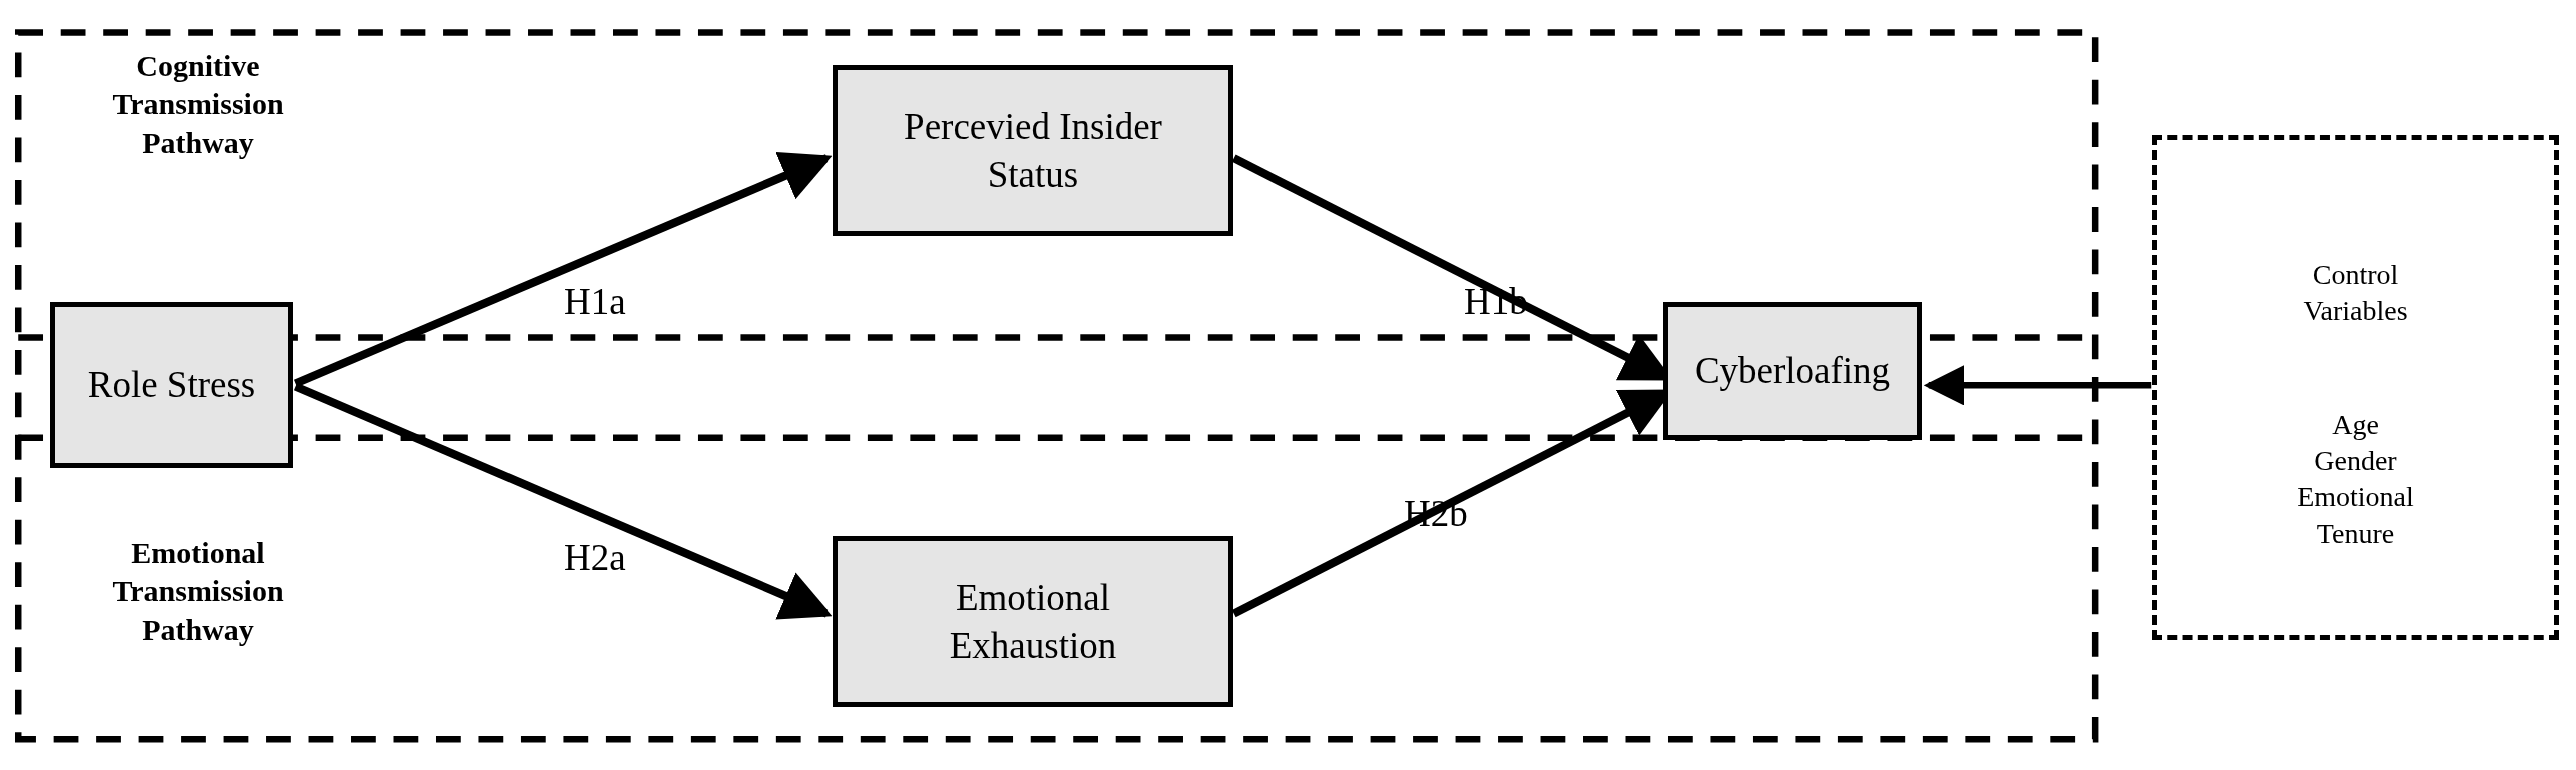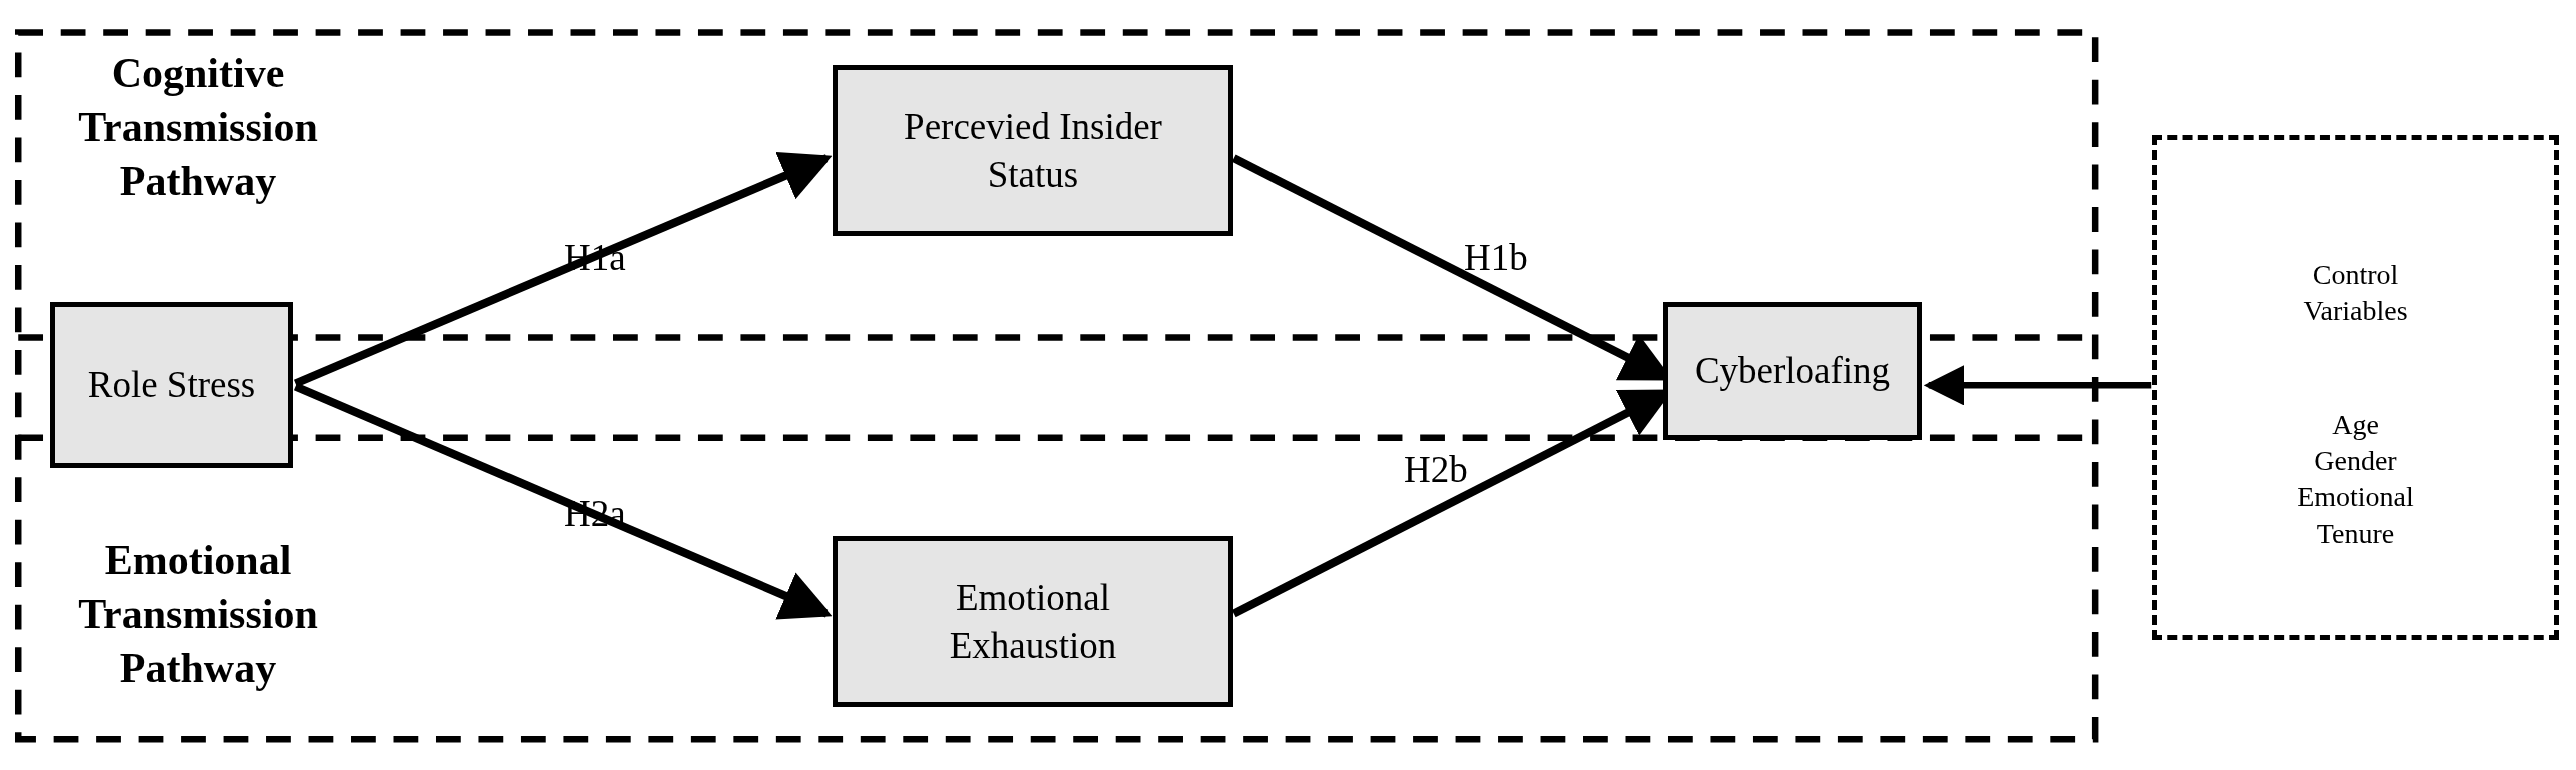--- a/index.html
+++ b/index.html
@@ -40,32 +40,33 @@
     font-size: 37px;
     line-height: 1.28;
     color: #000000;
     white-space: pre-line;
     padding: 0 8.3px;
   }
   .pathway-label {
     position: absolute;
     font-family: "Liberation Serif", "DejaVu Serif", serif;
     font-weight: bold;
-    font-size: 42px;
+    font-size: 30px;
     line-height: 1.28;
     color: #000000;
     text-align: center;
     white-space: pre-line;
   }
   .hyp-label {
     position: absolute;
     font-family: "Liberation Serif", "DejaVu Serif", serif;
     font-size: 37px;
     color: #000000;
     white-space: nowrap;
+    margin-top: 44px;
   }
   .control-box {
     position: absolute;
     box-sizing: border-box;
     border: 5.3px dashed #000000;
     background: #ffffff;
     display: flex;
     align-items: center;
     justify-content: center;
     text-align: center;

